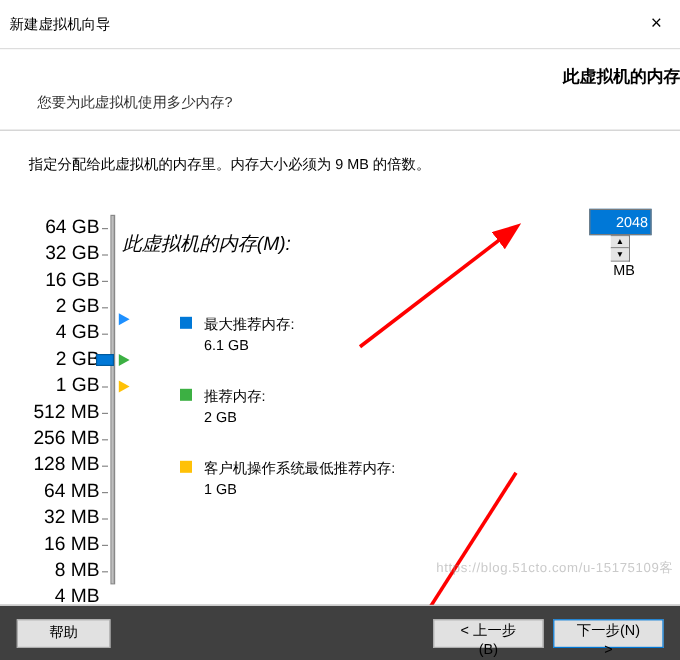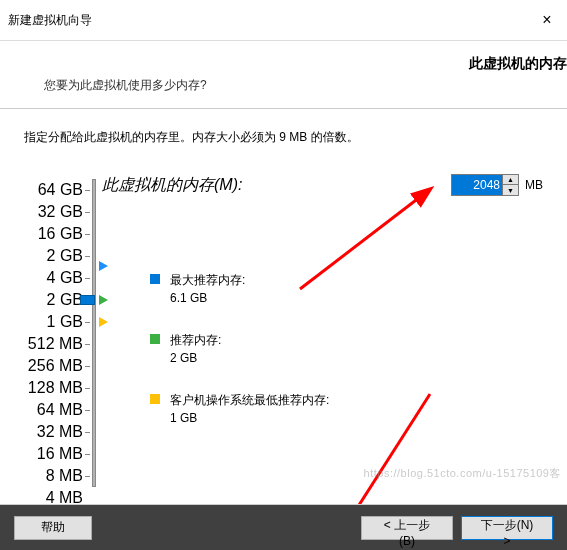--- a/index.html
+++ b/index.html
@@ -4,47 +4,47 @@
   <style>
     * { box-sizing: border-box; margin: 0; padding: 0; }
     body { font-family: "Microsoft YaHei", "Segoe UI", sans-serif; font-size: 12px; background: #fff; width: 567px; height: 550px; overflow: hidden; position: relative; }
     
     .titlebar { height: 41px; display: flex; align-items: center; justify-content: space-between; padding: 0 0 0 8px; border-bottom: 1px solid #ddd; }
     .titlebar .title { font-size: 12px; color: #000; }
     .close-btn { width: 40px; height: 28px; display: flex; align-items: center; justify-content: center; font-size: 16px; cursor: pointer; }
     
     .header { padding: 14px 0 14px 24px; border-bottom: 1px solid #ccc; }
     .header h1 { font-size: 14px; font-weight: bold; color: #000; margin-bottom: 4px; text-align: right; }
-    .header p { font-size: 12px; color: #333; margin-left: 20px; }
+    .header p { font-size: 12px; color: #333; margin-left: 7px; }
     
     .content { padding: 20px 24px 10px 24px; position: relative; height: 420px; }
     .instruction { font-size: 12px; color: #000; margin-bottom: 28px; }
     
     .memory-row { display: flex; align-items: center; }
     .memory-label { margin-left: 78px; font-size: 16px; font-style: italic; }
-    .memory-input-wrap { margin-left: auto; display: flex; align-items: center; }
+    .memory-input-wrap { margin-left: auto; display: flex; align-items: center; flex-direction: column; }
     .memory-input { width: 52px; height: 22px; border: 1px solid #7a7a7a; background: #0078d7; color: #fff; text-align: right; padding-right: 2px; font-size: 12px; font-family: inherit; }
     .spinner { display: flex; flex-direction: column; border: 1px solid #7a7a7a; border-left: none; }
     .spinner button { width: 15px; height: 10px; border: none; background: #e5e5e5; font-size: 7px; line-height: 7px; cursor: pointer; padding: 0; }
     .spinner button:first-child { border-bottom: 1px solid #7a7a7a; }
     .unit { margin-left: 6px; font-size: 12px; }
     
     .scale { position: absolute; left: 24px; top: 70px; width: 65px; }
     .scale-item { height: 22px; text-align: right; font-size: 16px; color: #000; padding-right: 6px; line-height: 22px; position: relative; }
     
     .slider-track { position: absolute; left: 92px; top: 70px; width: 4px; height: 308px; background: linear-gradient(to right, #999 0%, #ccc 50%, #999 100%); border: 1px solid #888; }
     .tick { position: absolute; left: 85px; width: 5px; height: 1px; background: #888; }
     
     .marker { position: absolute; width: 0; height: 0; border-top: 5px solid transparent; border-bottom: 5px solid transparent; }
     .marker-blue { border-left: 9px solid #1e90ff; }
     .marker-green { border-left: 9px solid #3cb043; }
     .marker-yellow { border-left: 9px solid #ffc107; }
     .slider-thumb { position: absolute; width: 15px; height: 10px; background: #0078d7; border: 1px solid #005a9e; }
     
-    .info-section { position: absolute; left: 150px; top: 162px; }
+    .info-section { position: absolute; left: 150px; top: 152px; }
     .info-item { display: flex; margin-bottom: 24px; }
     .color-box { width: 10px; height: 10px; margin-top: 3px; margin-right: 10px; flex-shrink: 0; }
     .cb-blue { background: #0078d7; }
     .cb-green { background: #3cb043; }
     .cb-yellow { background: #ffc107; }
     .info-text { font-size: 12px; line-height: 18px; }
     
     .arrow { position: absolute; pointer-events: none; }
     .arrow svg { overflow: visible; }
     

